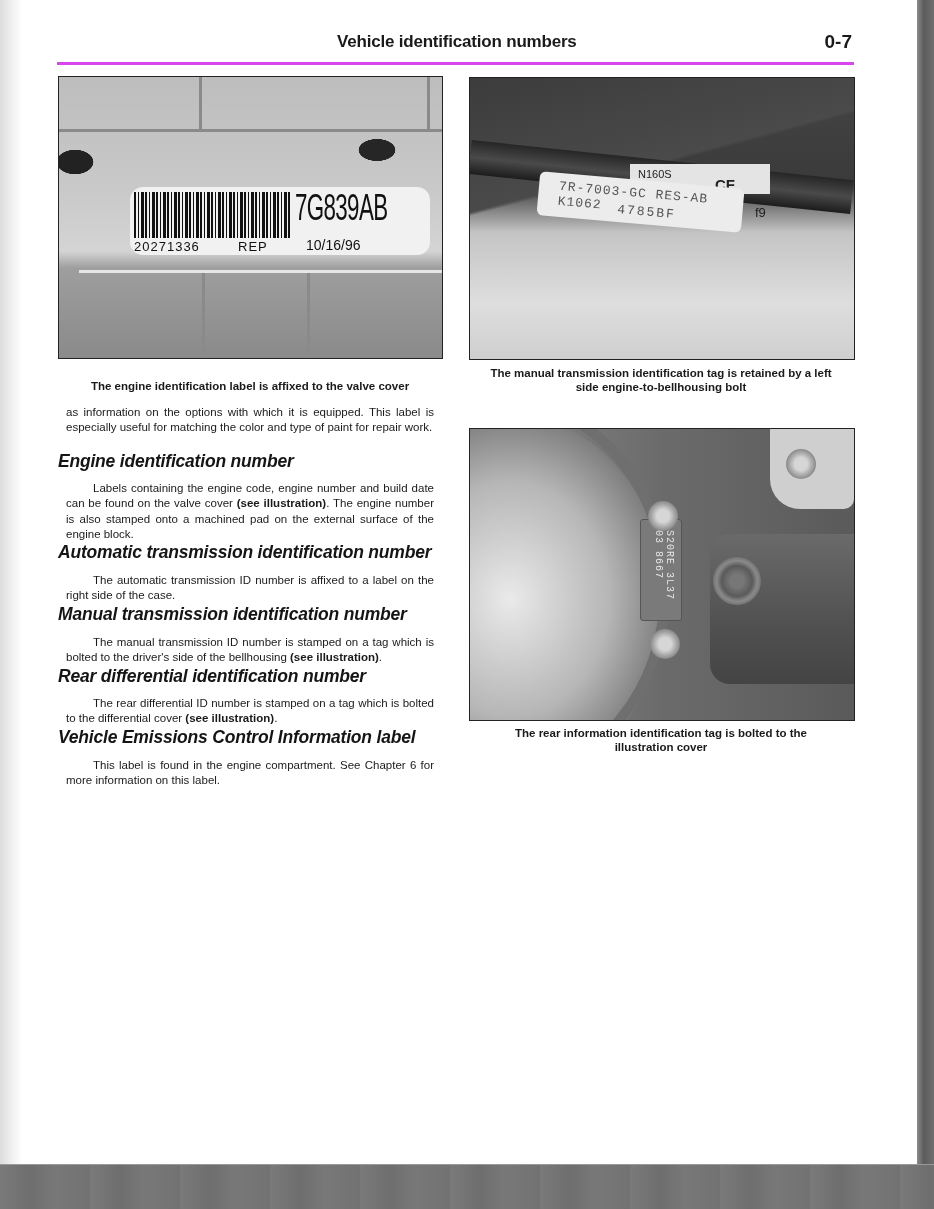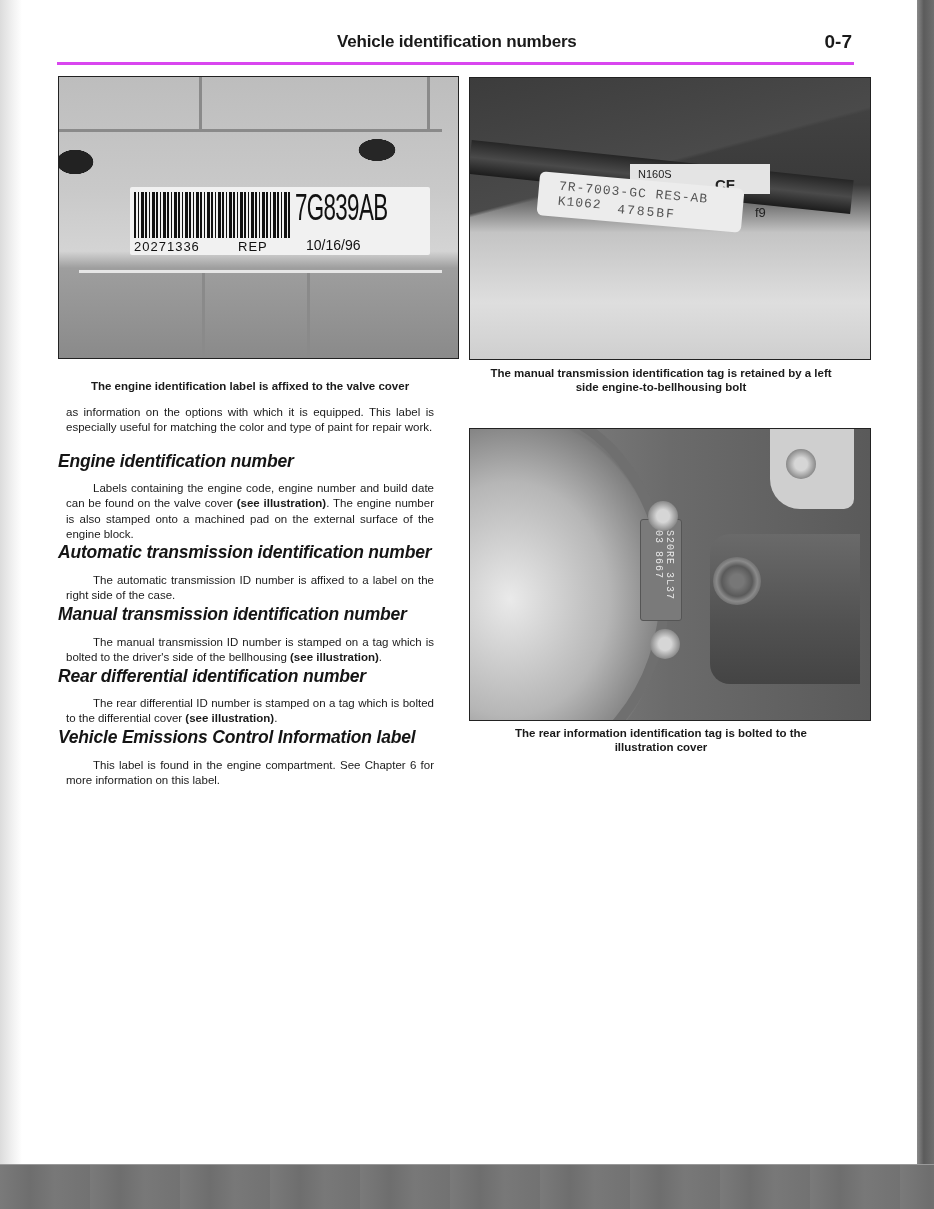--- a/index.html
+++ b/index.html
@@ -29,39 +29,39 @@
   }
   .header-title {
     position: absolute; left: 280px; top: 2px;
     font-size: 17px; font-weight: bold; letter-spacing: -0.2px;
   }
   .page-number {
     position: absolute; right: 2px; top: 1px;
     font-size: 19px; font-weight: bold;
   }
   .photo {
-    position: absolute; border: 1px solid #222; overflow: hidden; padding-left: 16px;
+    position: absolute; border: 1px solid #222; overflow: hidden;
   }
   .caption {
     position: absolute; font-size: 11.5px; font-weight: bold; text-align: center; line-height: 14px;
   }
 
   
   .photo1 {
     left: 58px; top: 76px; width: 383px; height: 281px;
     background:
       radial-gradient(ellipse 30px 20px at 16px 85px, #222 60%, transparent 62%),
       radial-gradient(ellipse 30px 18px at 318px 73px, #262626 60%, transparent 62%),
       linear-gradient(to bottom, #bdbdbd 0%, #c9c9c9 40%, #d4d4d4 62%, #9e9e9e 68%, #8a8a8a 100%);
   }
   .vc-groove-h { position:absolute; height:3px; background:#8a8a8a; }
   .vc-groove-v { position:absolute; width:3px; background:#8a8a8a; }
   .vc-label {
     position: absolute; left: 71px; top: 110px; width: 300px; height: 68px;
-    background: #f1f1f1; border-radius: 2px;
+    background: #f1f1f1; border-radius: 13px;
   }
   .barcode {
     position: absolute; left: 4px; top: 5px; width: 157px; height: 46px;
     background: repeating-linear-gradient(to right,
       #111 0px, #111 2px, #f1f1f1 2px, #f1f1f1 4px,
       #111 4px, #111 5px, #f1f1f1 5px, #f1f1f1 7px,
       #111 7px, #111 10px, #f1f1f1 10px, #f1f1f1 11px);
   }
   .vc-code {
     position: absolute; left: 165px; top: 0px; font-family: "Liberation Sans Narrow", "Liberation Sans", sans-serif;

